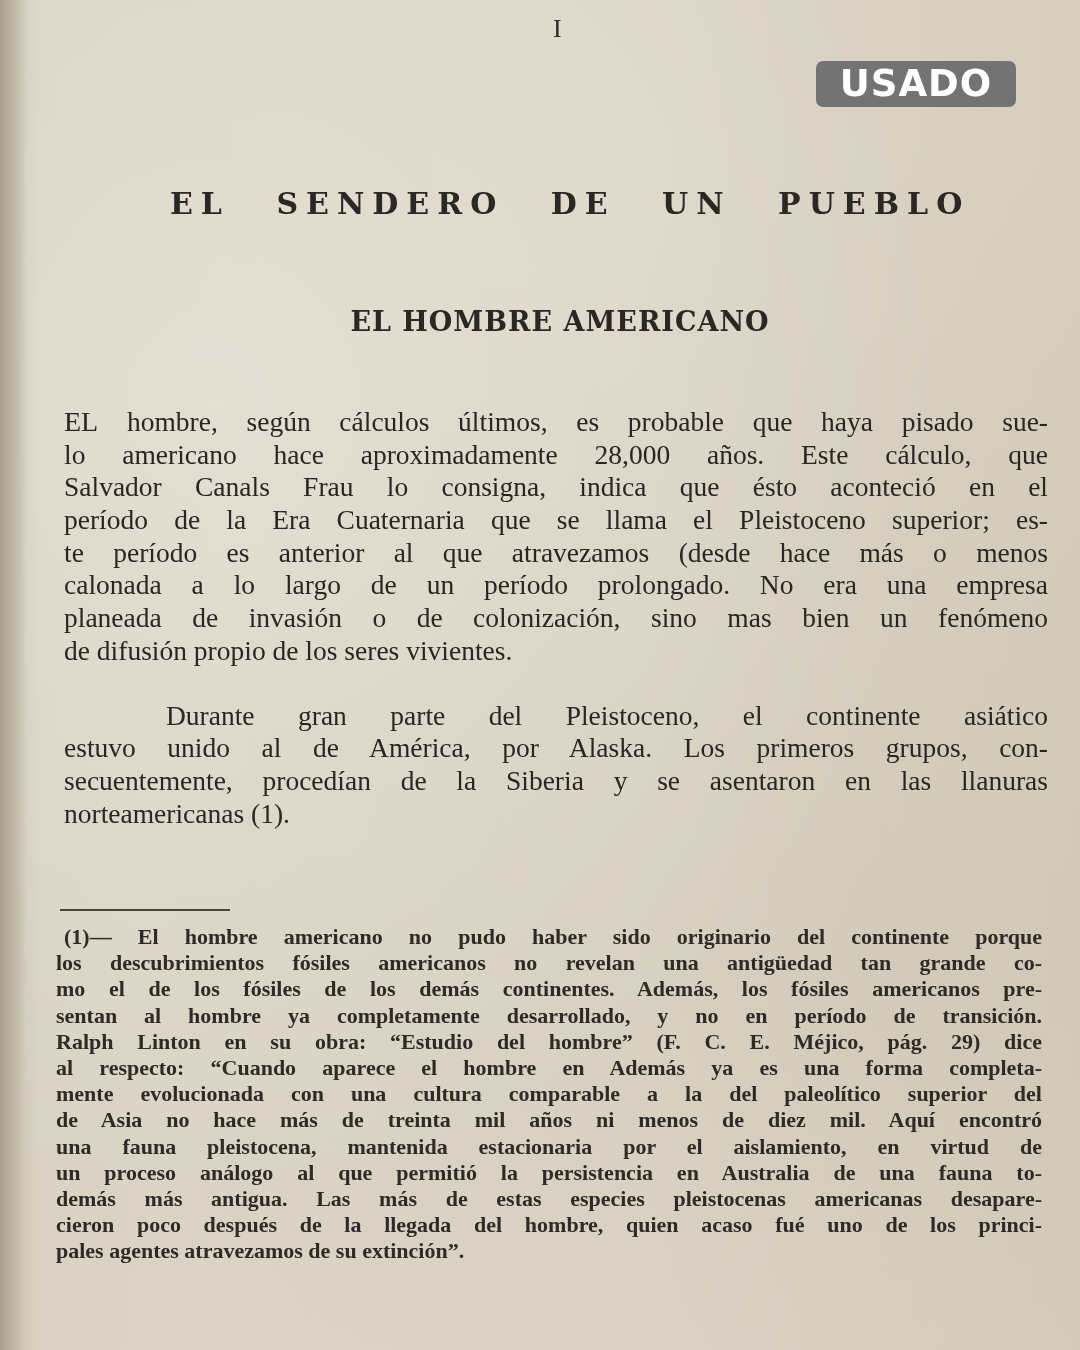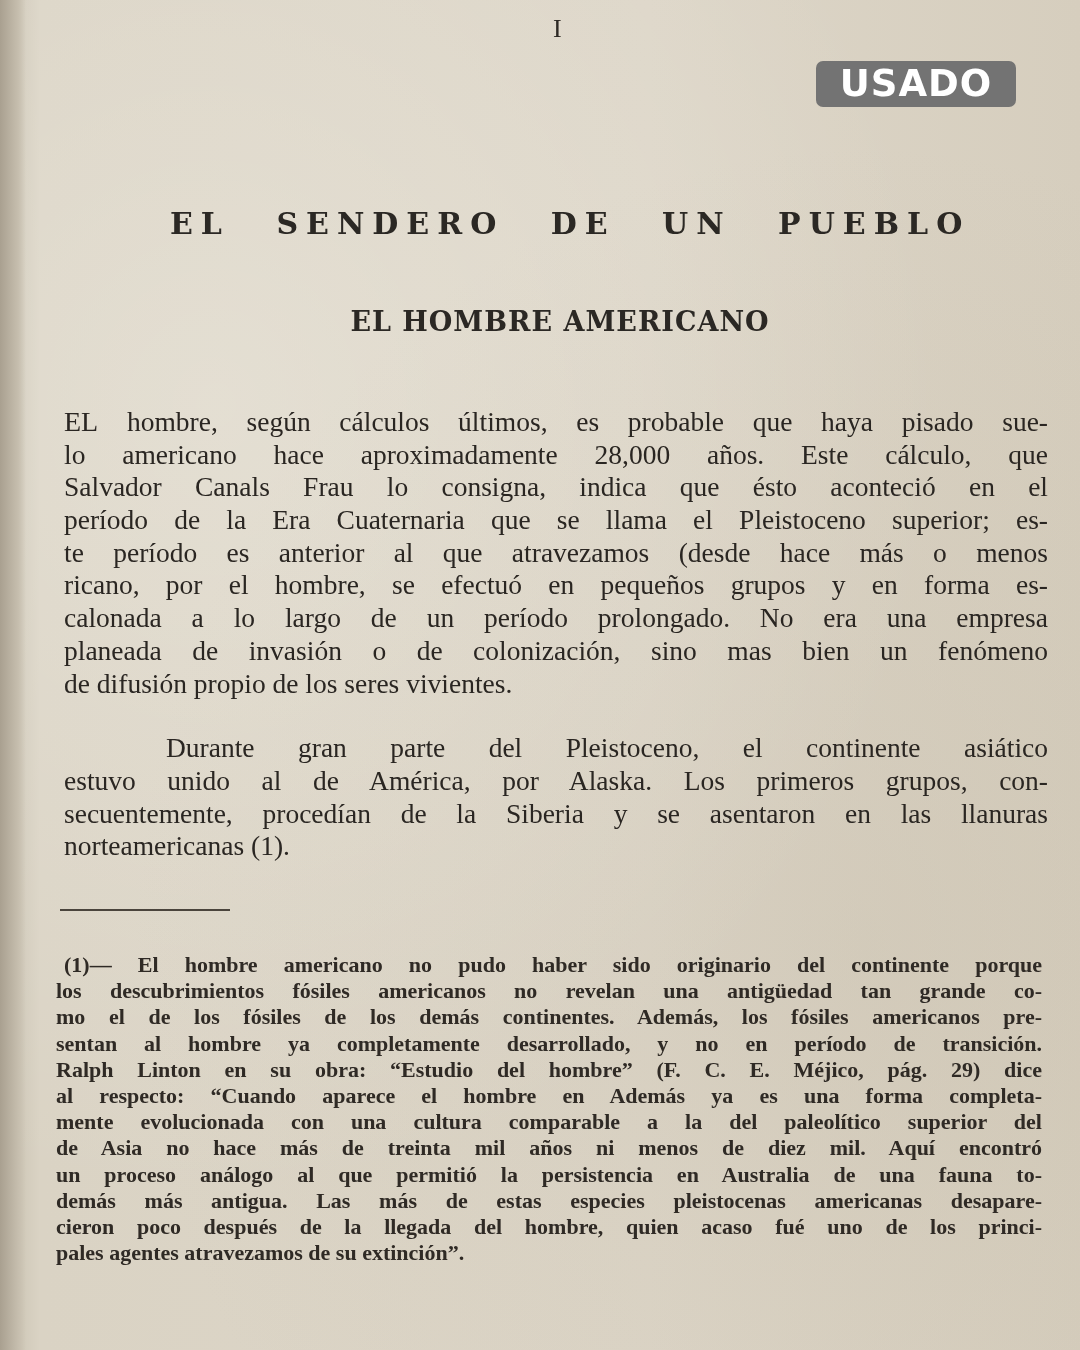--- a/index.html
+++ b/index.html
@@ -23,21 +23,21 @@
     }
     .badge {
       position: absolute; left: 816px; top: 43px; width: 200px; height: 46px;
       background: #737373; border-radius: 7px;
       color: #fff; font-family: "DejaVu Sans", sans-serif; font-weight: bold;
       font-size: 37px; line-height: 46px; text-align: center; letter-spacing: 1px; margin-top: 18px;
     }
     .main-title {
       position: absolute; left: 170px; top: 186px; width: 790px;
       font-family: "DejaVu Serif", serif; font-weight: bold; font-size: 30px;
-      letter-spacing: 8px; word-spacing: 28px; color: #2b2824; white-space: nowrap; margin-top: 20px;
+      letter-spacing: 8px; word-spacing: 28px; color: #2b2824; white-space: nowrap;
     }
     .subtitle {
       position: absolute; left: 0; top: 306px; width: 1120px; text-align: center;
       font-family: "DejaVu Serif", serif; font-weight: bold; font-size: 27px;
       letter-spacing: 1px; color: #2b2824;
     }
     .body-text {
       position: absolute; left: 64px; top: 406px; width: 984px;
     }
     .line {
@@ -55,21 +55,21 @@
     }
     .footnote {
       position: absolute; left: 56px; top: 924px; width: 986px;
     }
     .fline {
       display: block; height: 26.2px; line-height: 26.2px;
       font-family: "Liberation Serif", serif; font-weight: bold; font-size: 22px;
       text-align: justify; text-align-last: justify; white-space: nowrap;
       color: #2f2a25;
     }
-    .fline.first { padding-left: 8px; margin-top: 28px; }
+    .fline.first { padding-left: 8px; }
     .fline.last { text-align-last: left; }
   </style>
 </head>
 <body>
 
 <div class="page-edge"></div>
 
 <div class="chapter-num">I</div>
 
 <div class="badge">USADO</div>
@@ -77,38 +77,38 @@
 <div class="main-title">EL SENDERO DE UN PUEBLO</div>
 
 <div class="subtitle">EL HOMBRE AMERICANO</div>
 
 <div class="body-text">
   <span class="line"><span class="drop">EL</span><span> hombre, según cálculos últimos, es probable que haya pisado sue-</span></span>
   <span class="line">lo americano hace aproximadamente 28,000 años. Este cálculo, que</span>
   <span class="line">Salvador Canals Frau lo consigna, indica que ésto aconteció en el</span>
   <span class="line">período de la Era Cuaternaria que se llama el Pleistoceno superior; es-</span>
   <span class="line">te período es anterior al que atravezamos (desde hace más o menos</span>
-  <span class="line">ricano, por el hombre, se efectuó en pequeños grupos y en forma es-</span>
   <span class="line">calonada a lo largo de un período prolongado. No era una empresa</span>
   <span class="line">planeada de invasión o de colonización, sino mas bien un fenómeno</span>
   <span class="line last">de difusión propio de los seres vivientes.</span>
   <span class="line indent">Durante gran parte del Pleistoceno, el continente asiático</span>
   <span class="line">estuvo unido al de América, por Alaska. Los primeros grupos, con-</span>
   <span class="line">secuentemente, procedían de la Siberia y se asentaron en las llanuras</span>
   <span class="line last">norteamericanas (1).</span>
 </div>
 
 <div class="divider"></div>
 
 <div class="footnote">
   <span class="fline first">(1)— El hombre americano no pudo haber sido originario del continente porque</span>
   <span class="fline">los descubrimientos fósiles americanos no revelan una antigüedad tan grande co-</span>
   <span class="fline">mo el de los fósiles de los demás continentes. Además, los fósiles americanos pre-</span>
   <span class="fline">sentan al hombre ya completamente desarrollado, y no en período de transición.</span>
   <span class="fline">Ralph Linton en su obra: “Estudio del hombre” (F. C. E. Méjico, pág. 29) dice</span>
   <span class="fline">al respecto: “Cuando aparece el hombre en Además ya es una forma completa-</span>
   <span class="fline">mente evolucionada con una cultura comparable a la del paleolítico superior del</span>
   <span class="fline">de Asia no hace más de treinta mil años ni menos de diez mil. Aquí encontró</span>
+  <span class="fline">una fauna pleistocena, mantenida estacionaria por el aislamiento, en virtud de</span>
   <span class="fline">un proceso análogo al que permitió la persistencia en Australia de una fauna to-</span>
   <span class="fline">demás más antigua. Las más de estas especies pleistocenas americanas desapare-</span>
   <span class="fline">cieron poco después de la llegada del hombre, quien acaso fué uno de los princi-</span>
   <span class="fline last">pales agentes atravezamos de su extinción”.</span>
 </div>
 
 </body></html>

